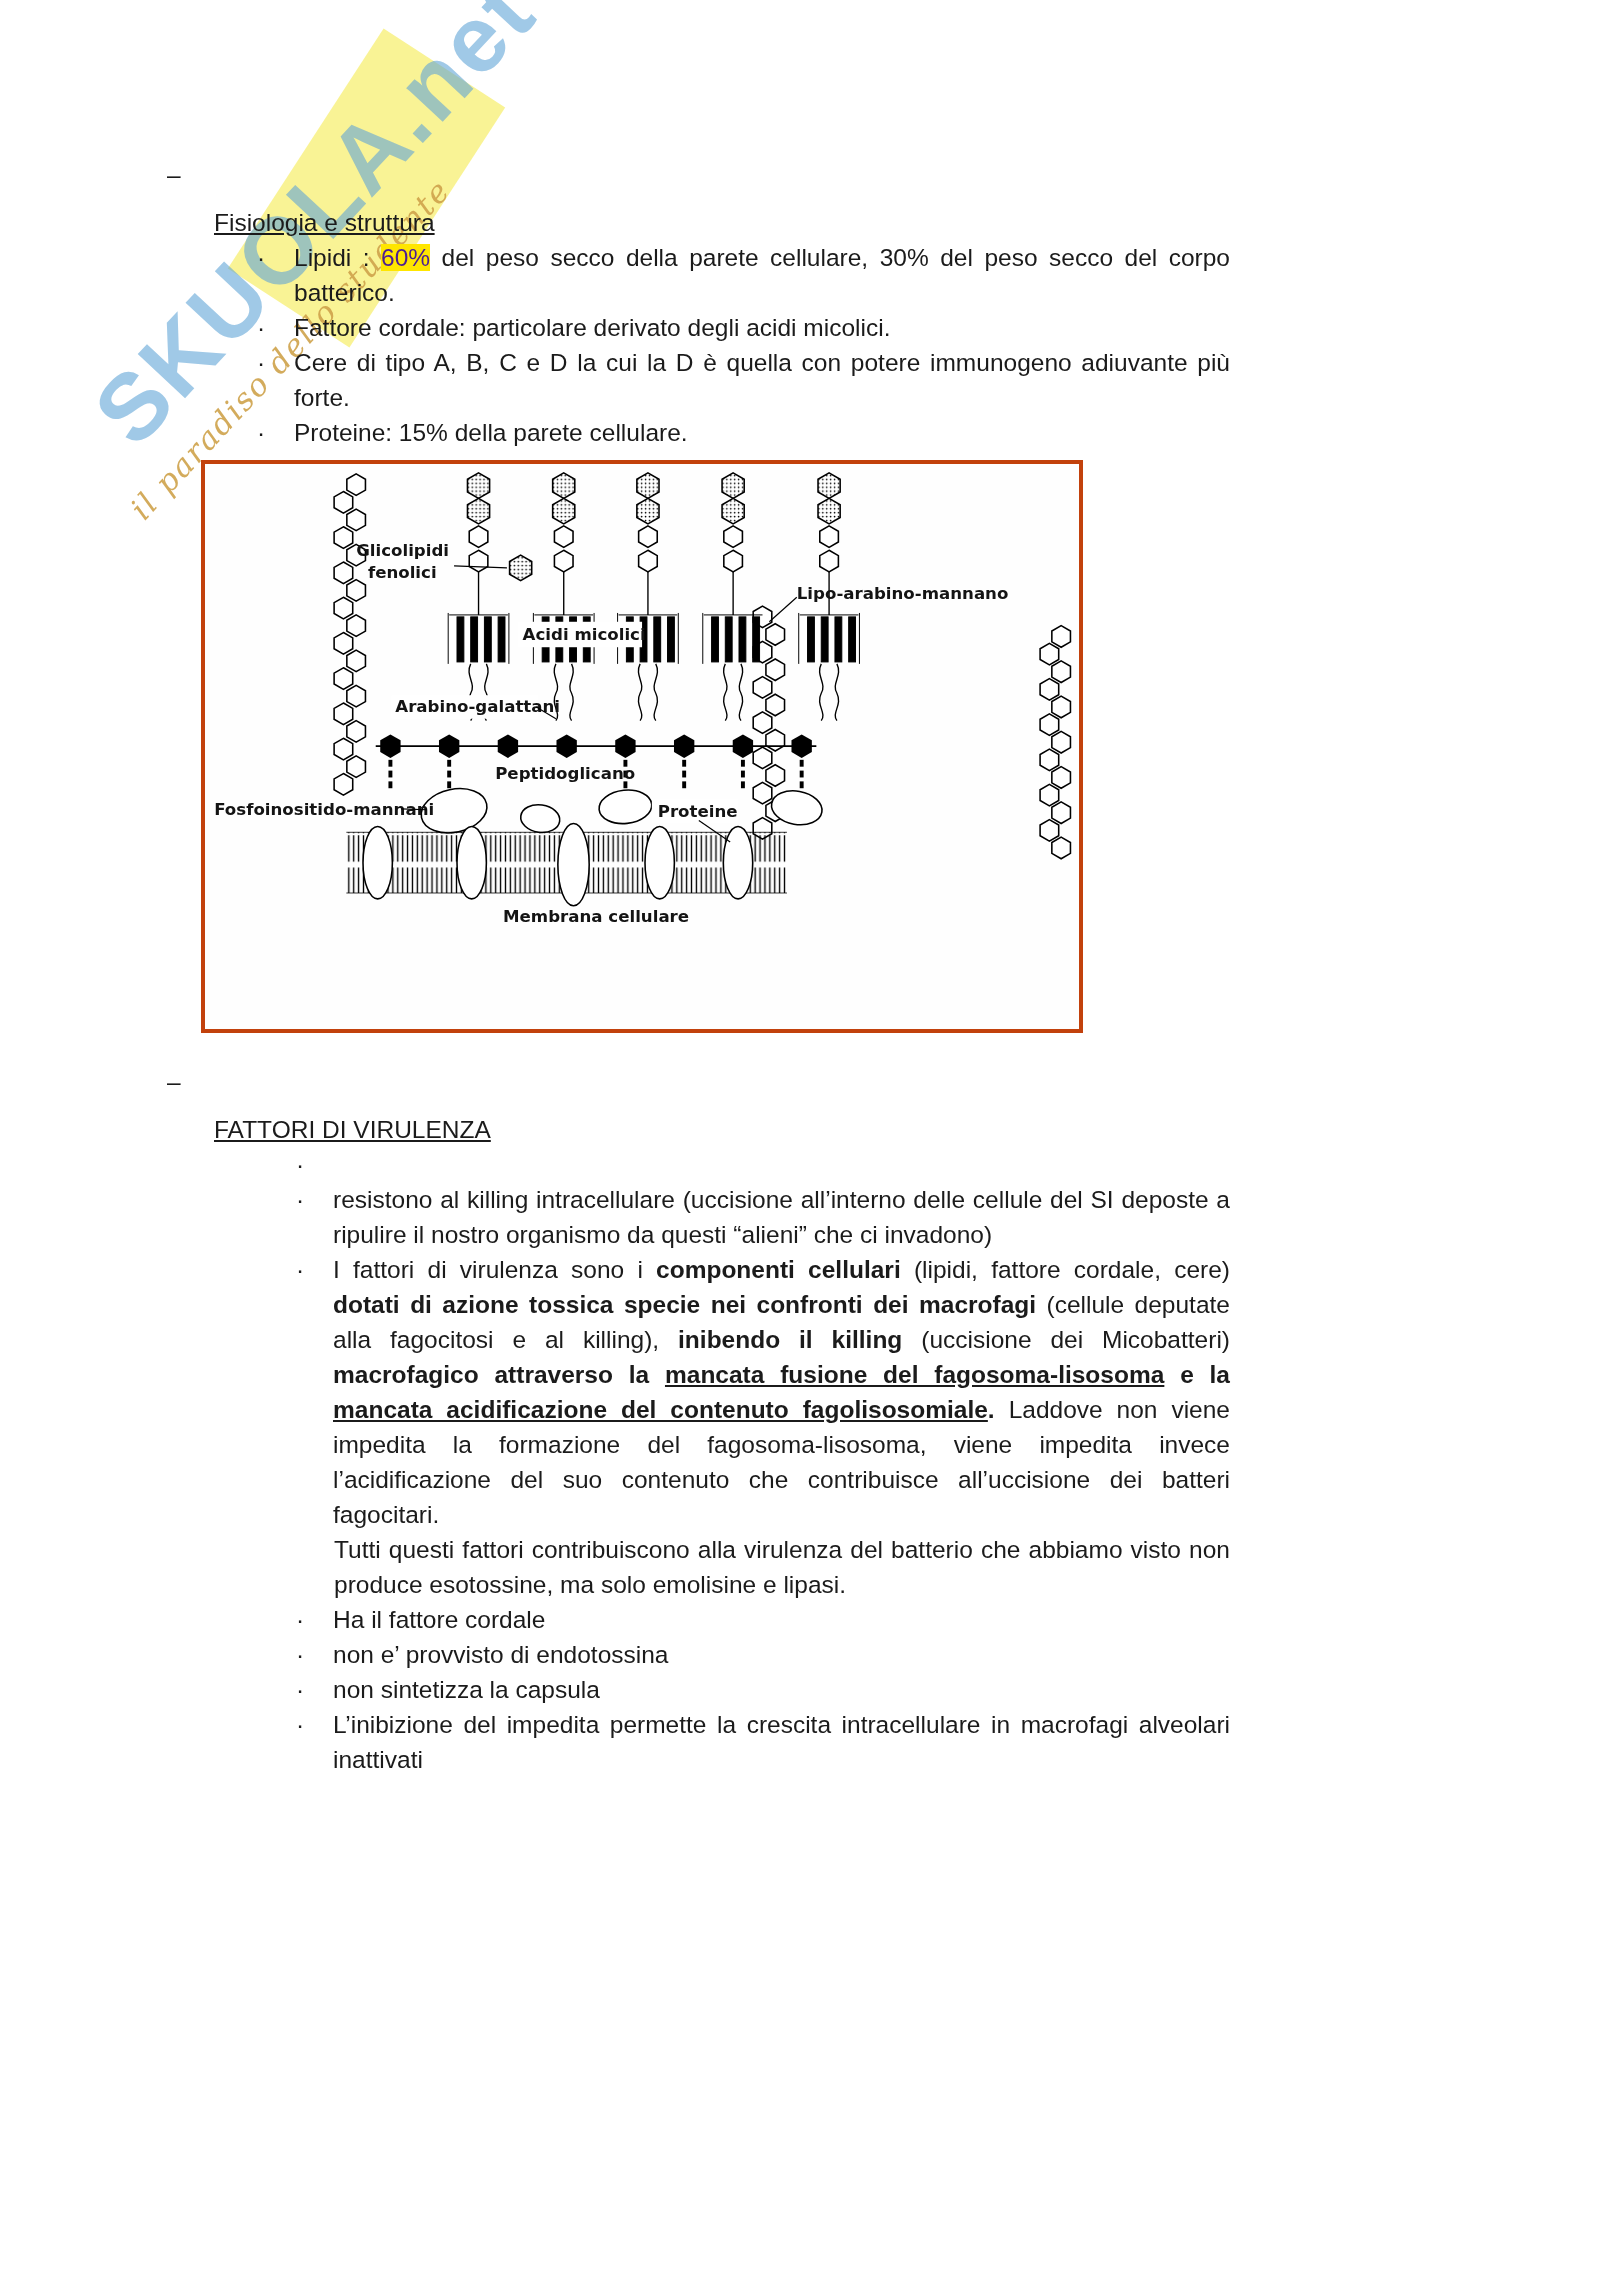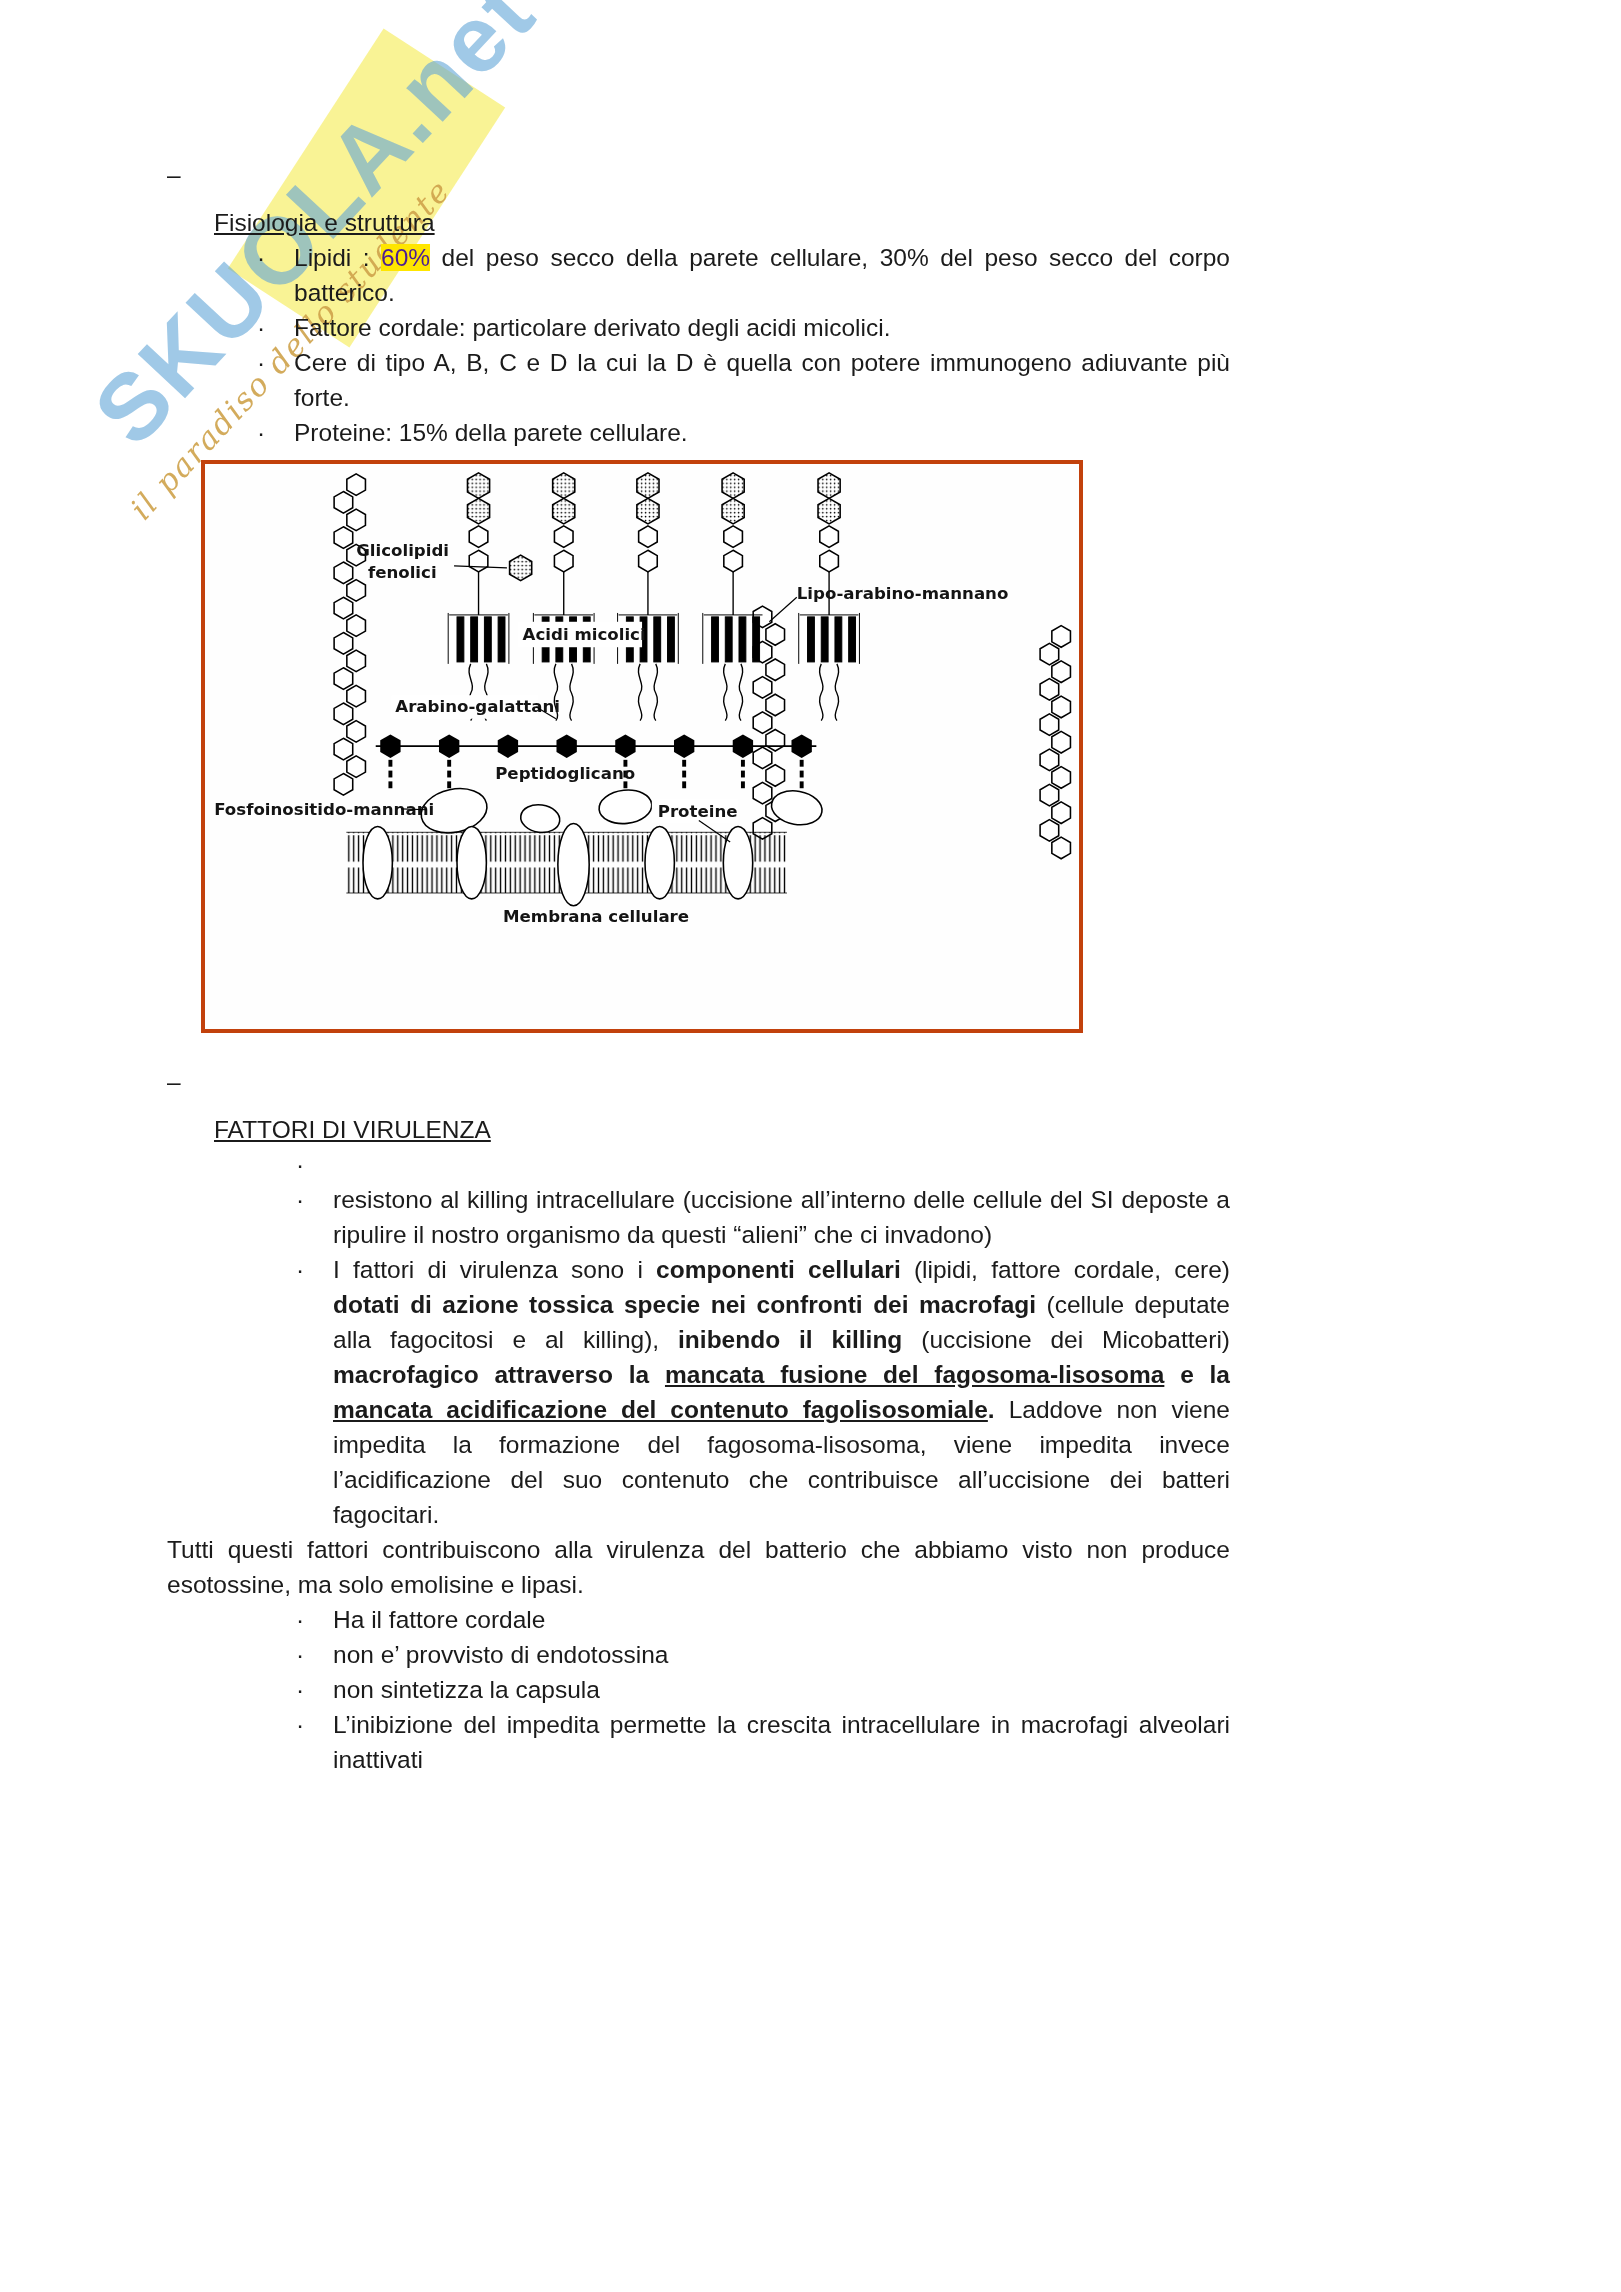--- a/index.html
+++ b/index.html
@@ -43,21 +43,21 @@
   }
   .sec-head { display:flex; }
   .sec-head .dash { width:47px; flex:none; }
   .sec-head .t { text-decoration:underline;margin-top:48px; }
 
   .li { display:flex; }
   .list1 .li { padding-left:90px; }
   .list2 .li { padding-left:129px; }
   .li .dot { width:37px; flex:none; }
   .li .txt { flex:1; text-align:justify; }
-  .cont-par { text-align:justify; }
+  .cont-par { margin-left:167px; text-align:justify; }
 
   .b  { font-weight:bold; }
   .bu { font-weight:bold; text-decoration:underline; }
   .hl { background:#ffe600; color:#4c1d95; }
 
   
   .figure {
     margin:9.8px 0 0 34px;
     width:882px; height:573px;
     border:4px solid #c2410c;

